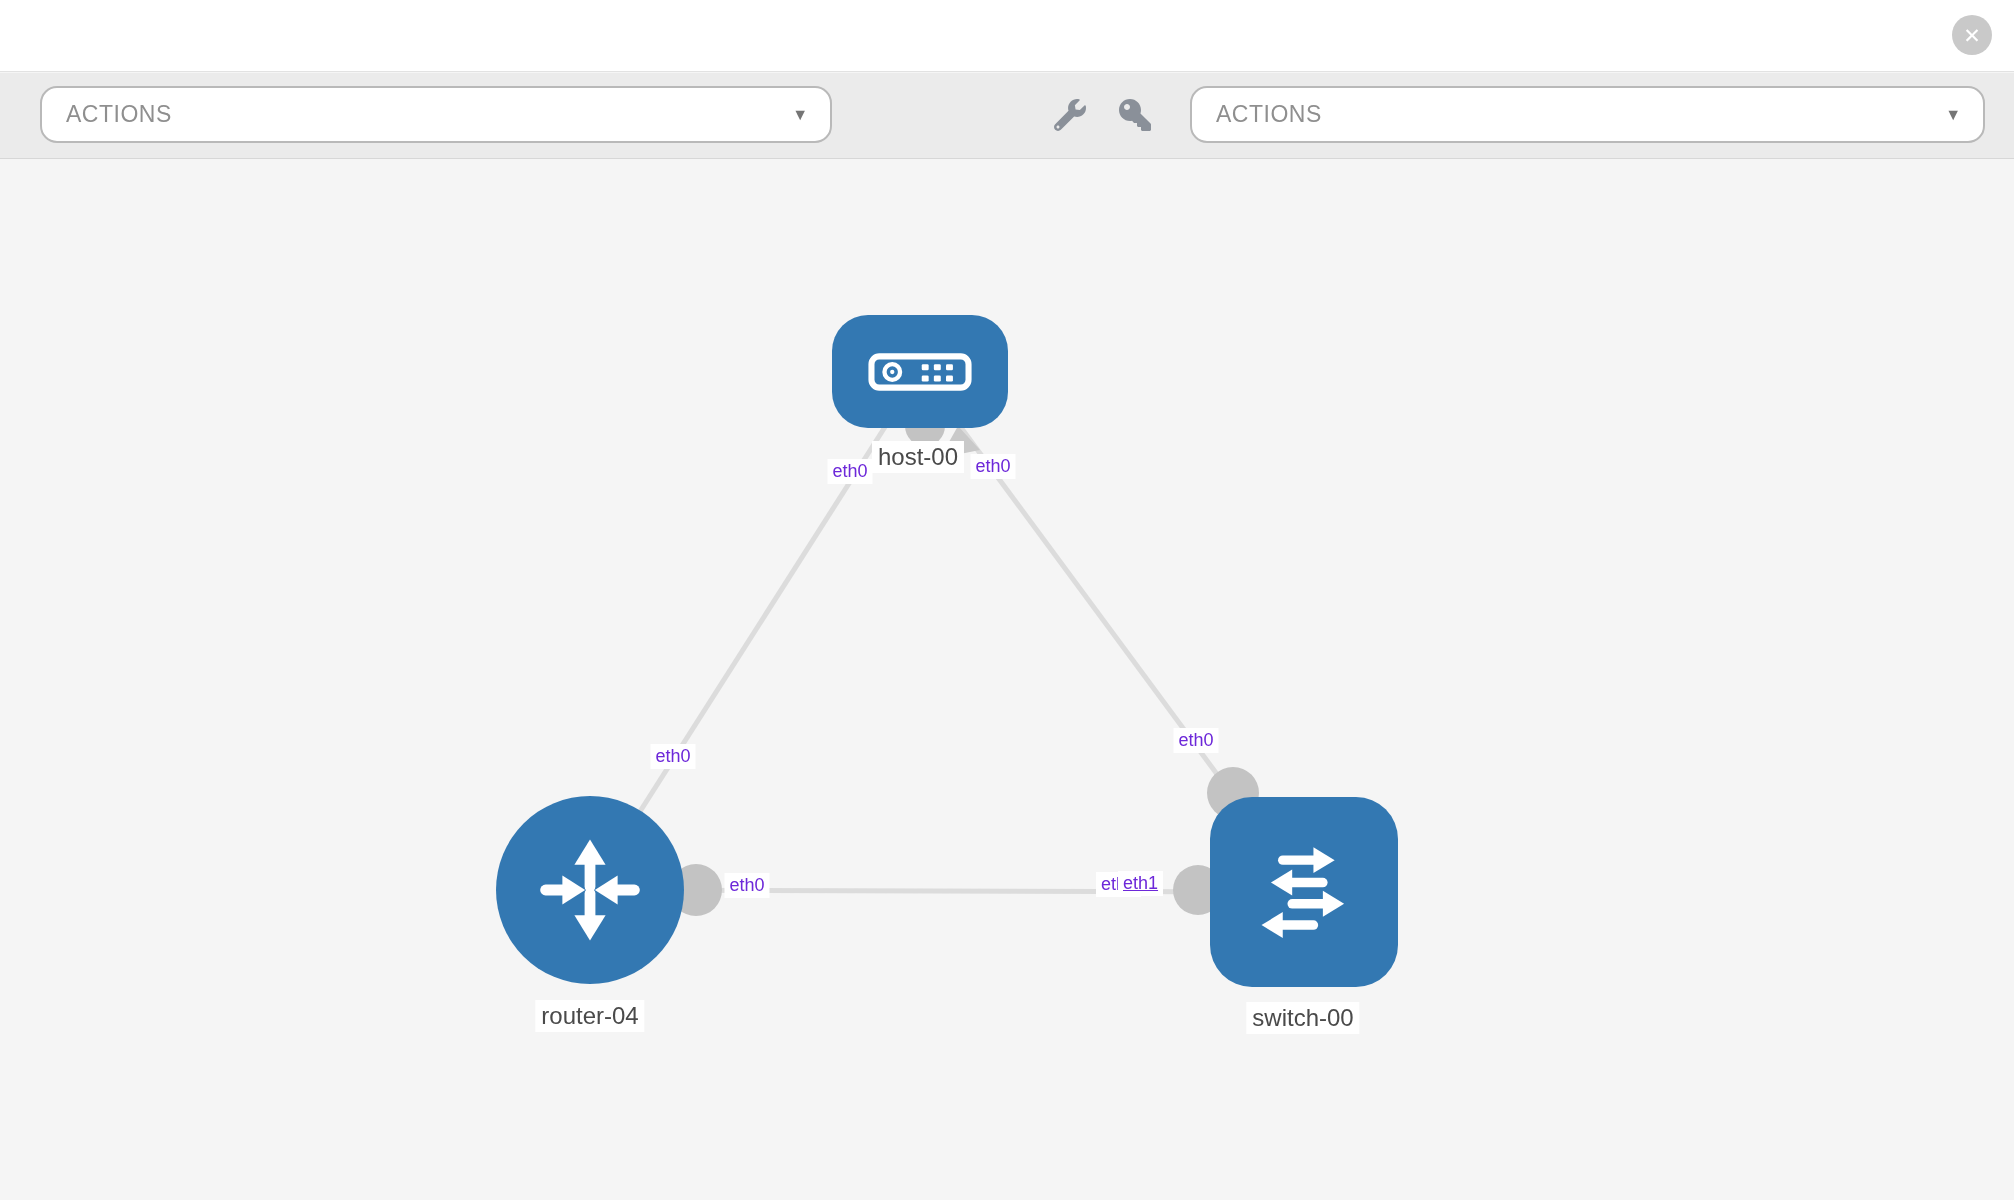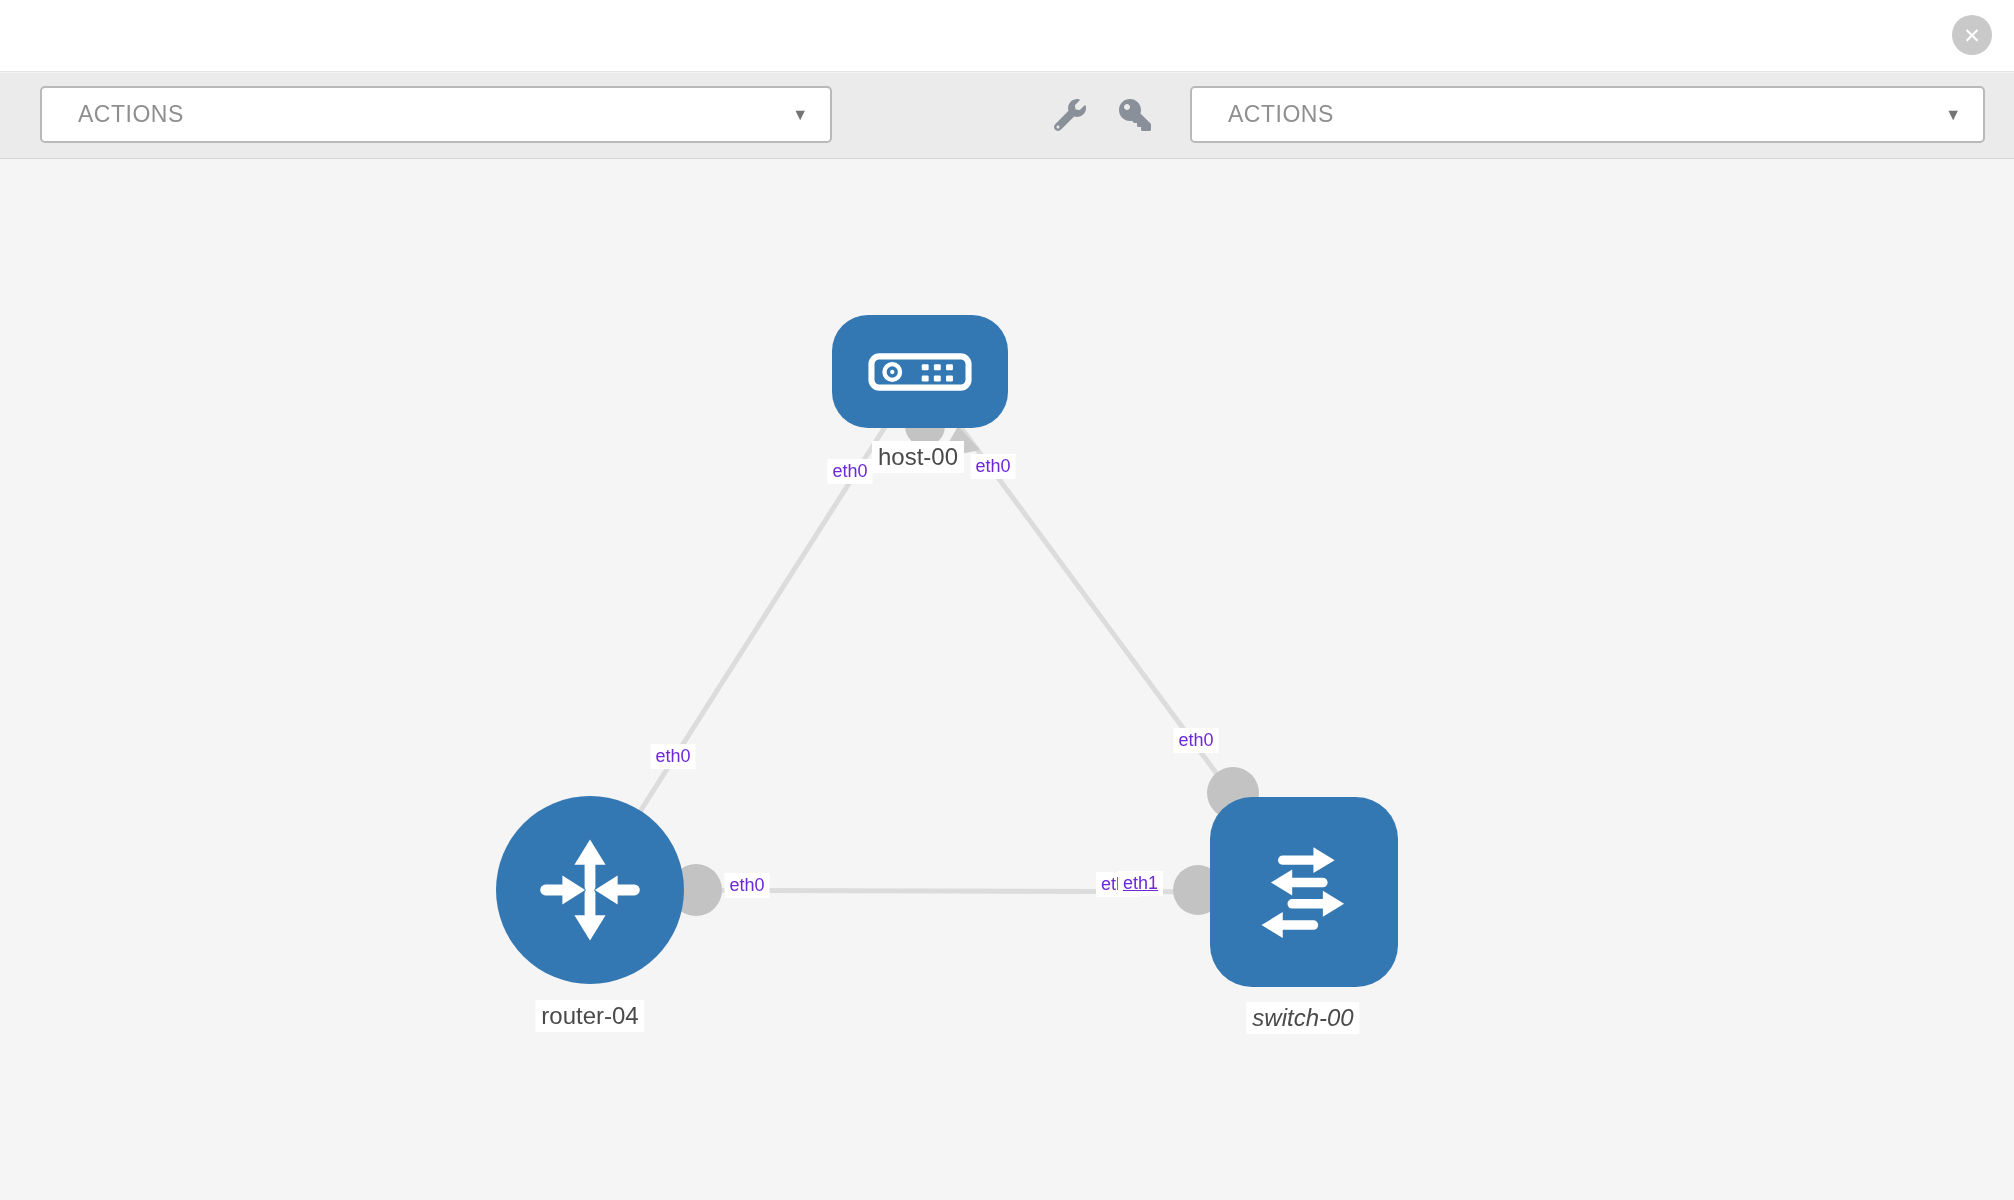--- a/index.html
+++ b/index.html
@@ -13,22 +13,22 @@
     font-weight:bold; color:#666666; letter-spacing:0.2px; }
   .close-btn { position:absolute; right:22px; top:15px; width:40px; height:40px;
     border-radius:50%; background:#c9c9c9; color:#ffffff; font-size:21px;
     font-weight:bold; display:flex; align-items:center; justify-content:center;
     cursor:pointer; line-height:1; }
 
   
   .toolbar { position:absolute; left:0; top:73px; width:2014px; height:86px;
     background:#ebebeb; border-bottom:1px solid #d7d7d7; }
   .select-box { position:absolute; top:13px; height:57px; background:#ffffff;
-    border:2px solid #b9b9b9; border-radius:5px; display:flex; align-items:center;
-    padding:0 36px; cursor:pointer; }
+    border:2px solid #b9b9b9; border-radius:17px; display:flex; align-items:center;
+    padding:0 24px; cursor:pointer; }
   .select-box .sel-label { font-size:23px; color:#8f8f8f; letter-spacing:0.5px; }
   .select-caret { position:absolute; right:22px; top:50%; transform:translateY(-50%);
     font-size:16px; color:#757575; }
   .actions-box { left:40px; width:792px; }
   .search-box { left:1190px; width:795px; }
   .tool-icon-btn { position:absolute; top:24px; width:36px; height:36px;
     display:flex; align-items:center; justify-content:center; cursor:pointer; }
   .tool-icon-btn svg { width:32px; height:32px; fill:#8a9099; }
 
   
@@ -141,21 +141,21 @@
         <line x1="40" y1="60" x2="68" y2="60"></line>
         <polygon points="84,60 66,49 66,71" stroke="none"></polygon>
         <line x1="58" y1="78" x2="30" y2="78"></line>
         <polygon points="14,78 32,67 32,89" stroke="none"></polygon>
       </g>
     </svg>
   </div>
 
   <div class="graph-label node-label" style="left:918px; top:281px;">host-00</div>
   <div class="graph-label node-label" style="left:590px; top:840px;">router-04</div>
-  <div class="graph-label node-label" style="left:1303px; top:842px;font-style:italic;">switch-00</div>
+  <div class="graph-label node-label" style="left:1303px; top:842px;">switch-00</div>
 
   <div class="graph-label if-label" style="left:850px;  top:299px;">eth0</div>
   <div class="graph-label if-label" style="left:993px;  top:294px;">eth0</div>
   <div class="graph-label if-label" style="left:673px;  top:584px;">eth0</div>
   <div class="graph-label if-label" style="left:1196px; top:568px;">eth0</div>
   <div class="graph-label if-label" style="left:747px;  top:713px;">eth0</div>
 
   <div class="graph-label if-label if-label-abs" style="left:1096px; top:712px; z-index:3;">eth0</div>
   <div class="graph-label if-label if-label-abs" style="left:1118px; top:711px; z-index:4;text-decoration:underline;">eth1</div>
 

